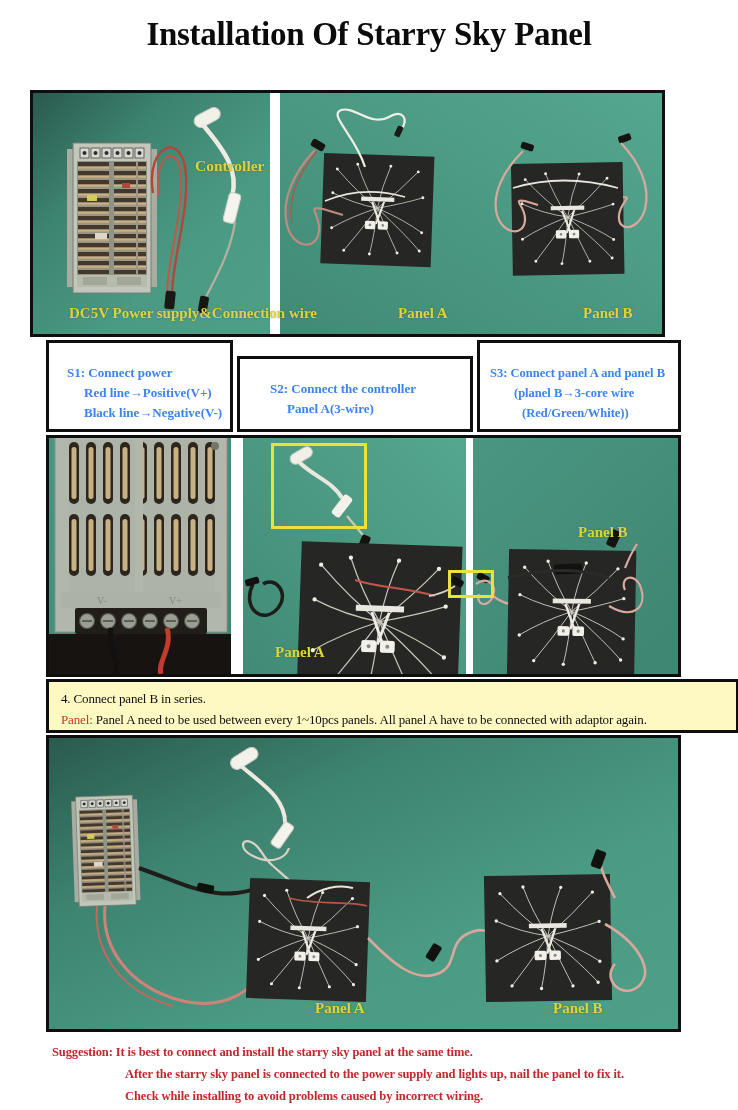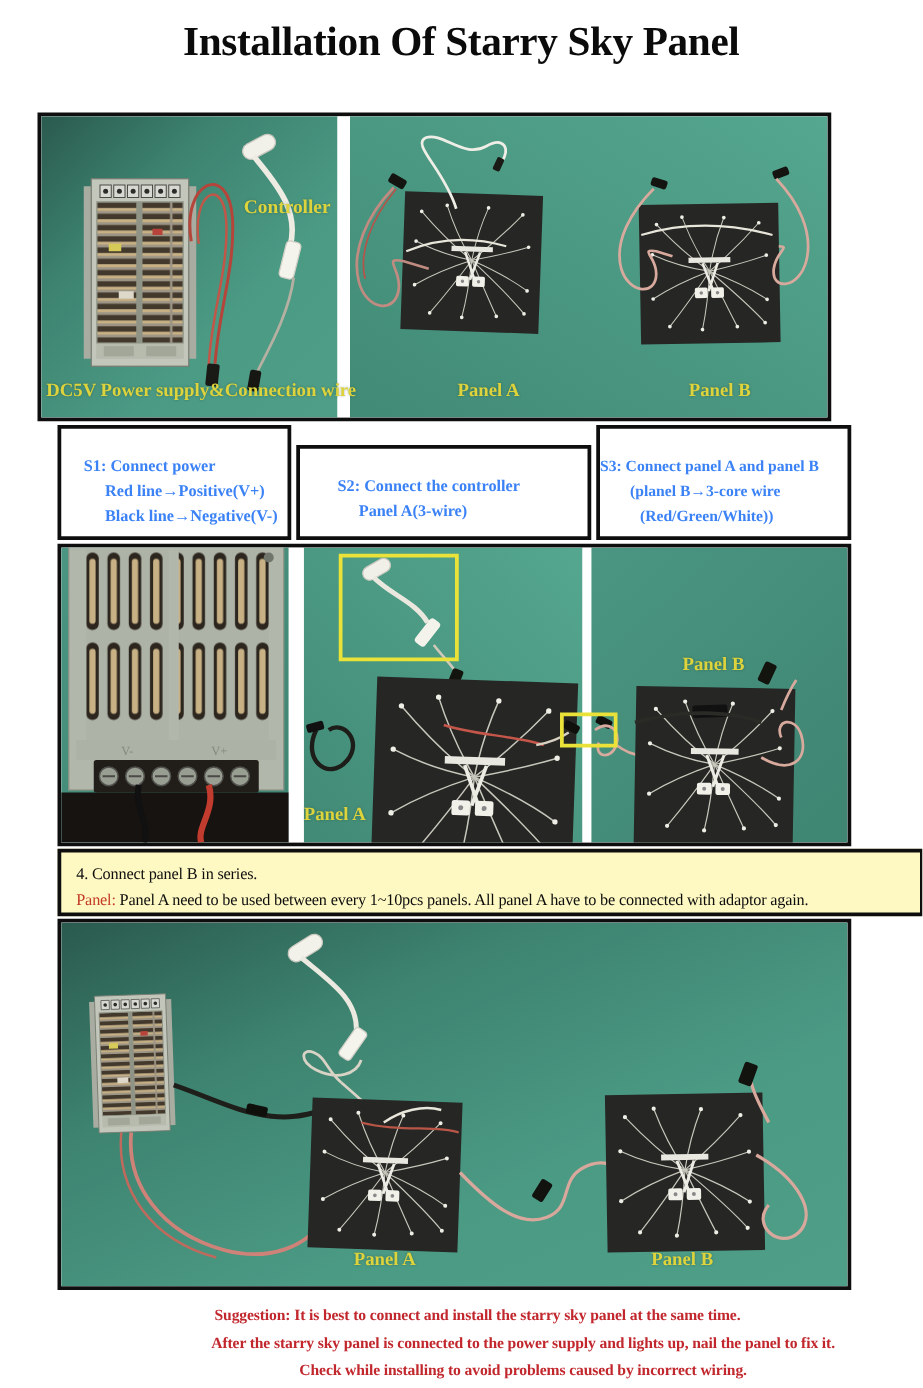--- a/index.html
+++ b/index.html
@@ -14,31 +14,31 @@
   .steps{left:46px;top:340px;width:635px;height:92px;display:flex;gap:4px;border:none;}
   .sec2{left:46px;top:435px;width:635px;height:242px;}
   .note4{left:46px;top:679px;width:693px;height:54px;border:3px solid #0e0e0e;background:#fef9c3;
          padding:6px 0 0 12px;font-size:13px;line-height:21px;color:#0e0e0e;letter-spacing:-.15px;}
   .note4 .red{color:#c43a25;}
   .sec3{left:46px;top:735px;width:635px;height:297px;}
   .sbox{box-sizing:border-box;border:3px solid #0e0e0e;background:#fff;color:#3b82f6;
         font-size:13px;font-weight:bold;line-height:20px;padding-top:20px;}
   .sbox.b1{width:187px;padding-left:18px;}
   .sbox.b2{width:236px;padding-left:30px;margin-top:16px;}
-  .sbox.b3{width:204px;font-size:12.5px;}
+  .sbox.b3{width:204px;padding-left:10px;font-size:12.5px;}
   .sbox .ind1{padding-left:17px;}
   .sbox.b3 .ind1{padding-left:24px;}
   .sbox.b3 .ind2{padding-left:32px;}
   .plabel{position:absolute;color:#ddd33c;font-weight:bold;white-space:nowrap;
           text-shadow:0 0 2px rgba(20,40,30,.35);}
-  .fs15{font-size:15px;}
+  .fs15{font-size:15px;margin-left:32px;}
   .fs16{font-size:15.5px;}
   .ybox{position:absolute;border:3px solid #eae239;box-sizing:border-box;}
   .suggest{position:absolute;left:52px;top:1041px;width:660px;color:#c1272d;font-weight:bold;
-           font-size:12.5px;line-height:22px;letter-spacing:-.1px;text-align:center;}
+           font-size:12.5px;line-height:22px;letter-spacing:-.1px;}
   .suggest .cont{padding-left:73px;}
 </style>
 </head>
 <body>
 
 <svg width="0" height="0" style="position:absolute" aria-hidden="true">
   <defs>
     <linearGradient id="gA" x1="0" y1="0" x2="1" y2="1">
       <stop offset="0" stop-color="#2a5a4e"></stop>
         <stop offset="0.3" stop-color="#3d8370"></stop>

